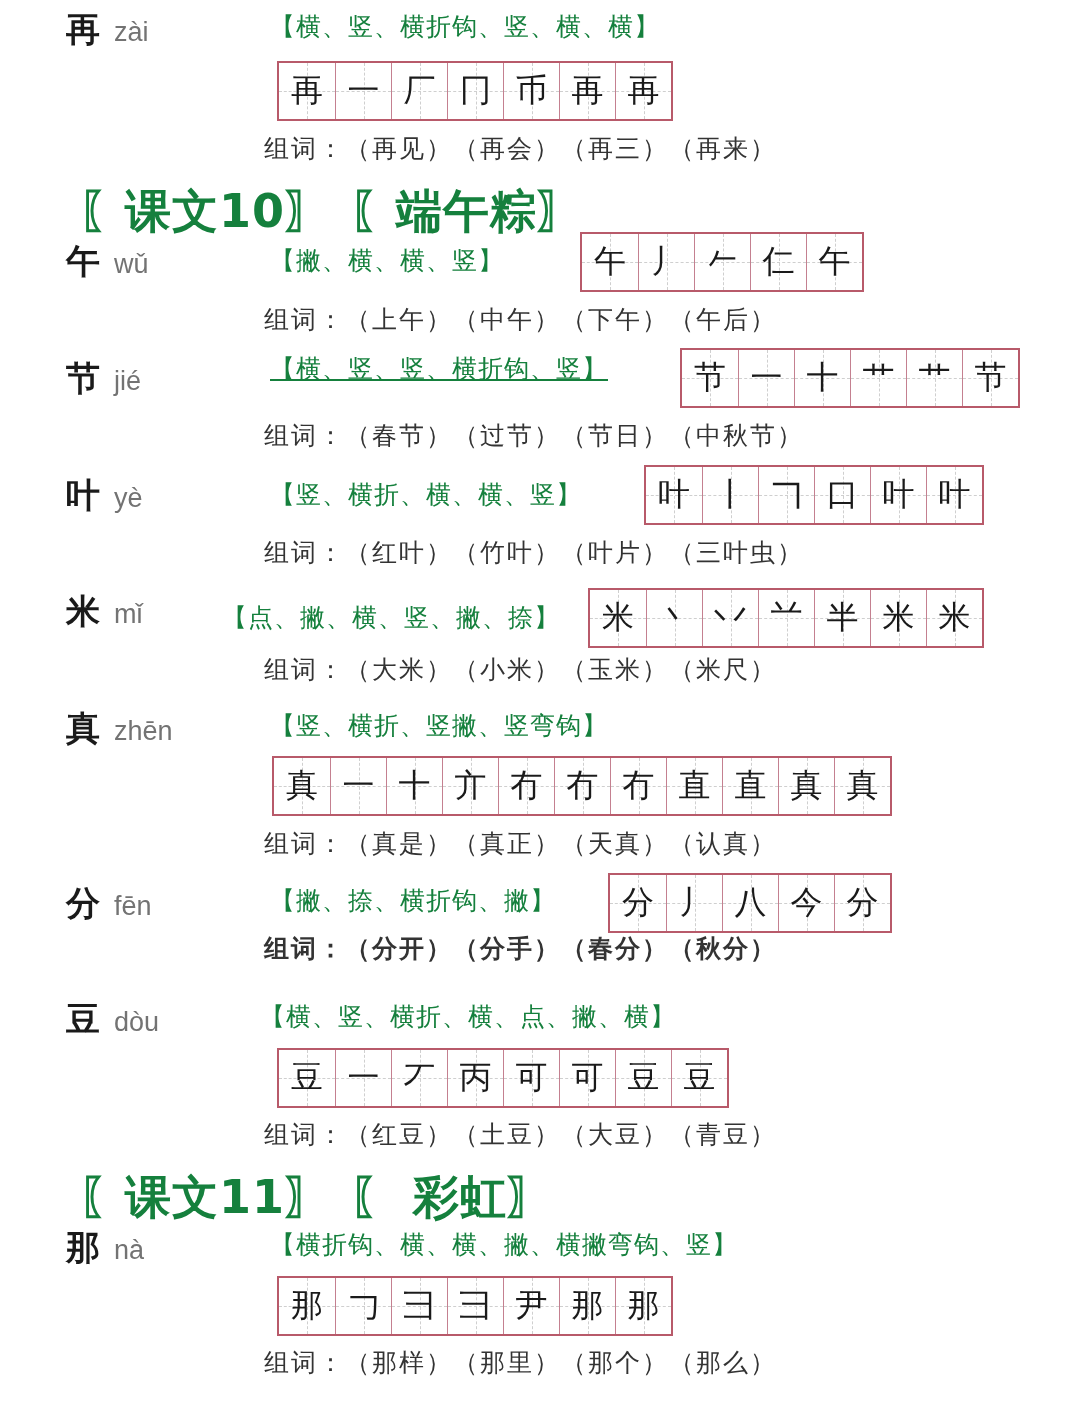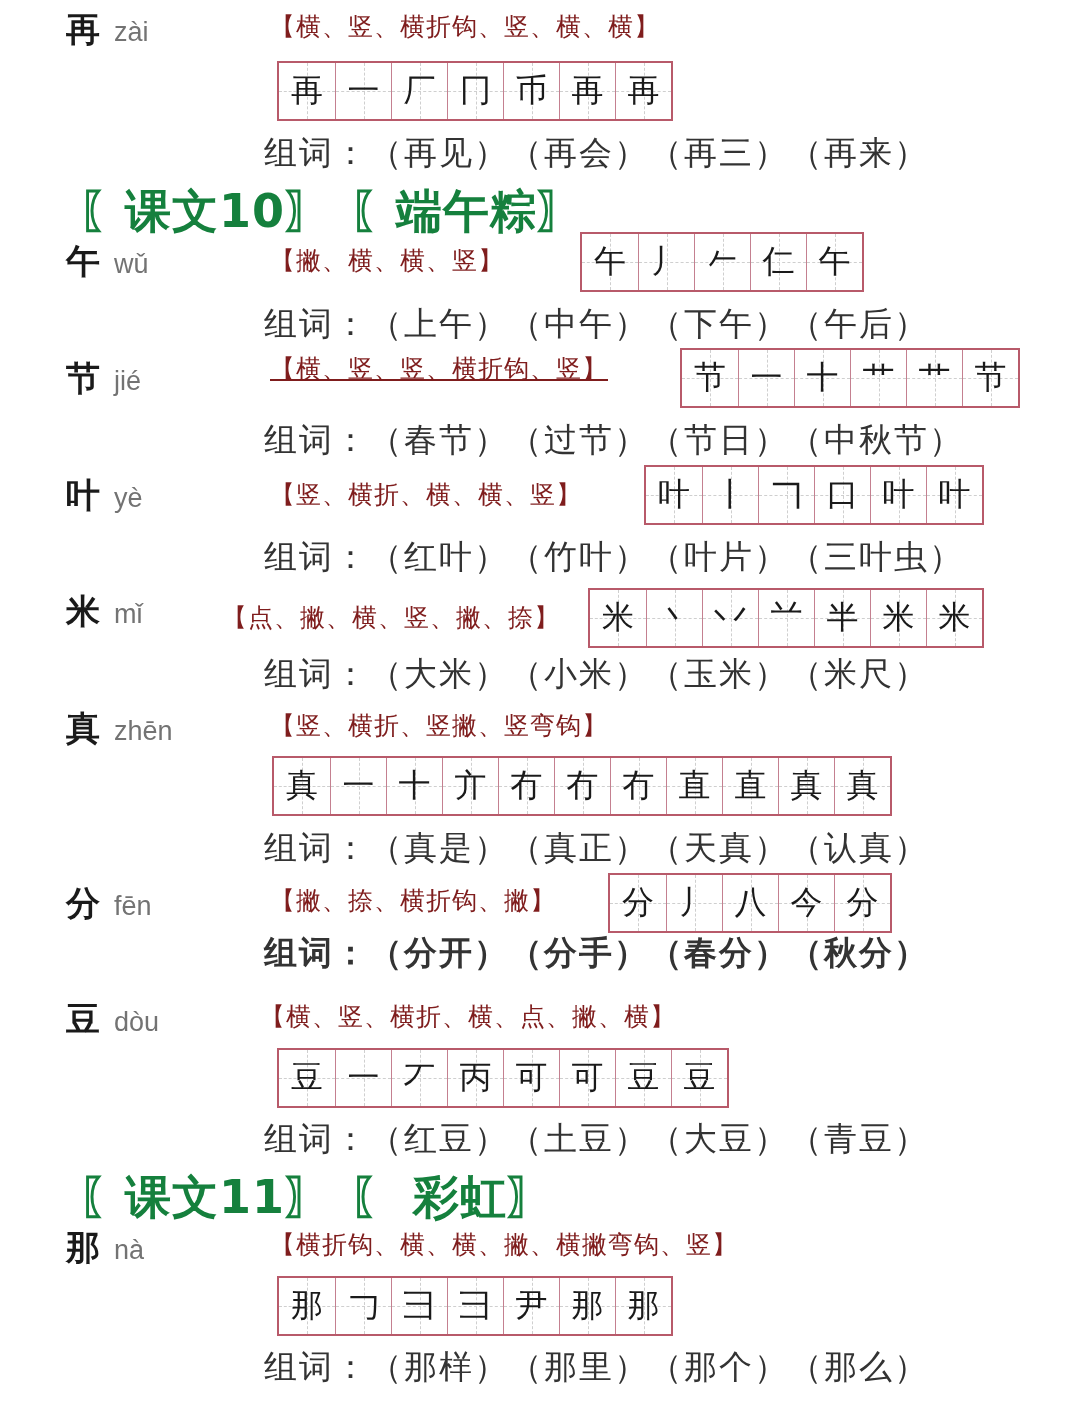--- a/index.html
+++ b/index.html
@@ -1,22 +1,22 @@
 <!DOCTYPE html>
 <html><head>
 <meta charset="utf-8">
 <style>
   * { box-sizing: border-box; margin: 0; padding: 0; }
   html, body { width: 1079px; height: 1413px; background: #ffffff; overflow: hidden; }
   body { position: relative; font-family: "DejaVu Serif", "Liberation Serif", serif; color: #222; }
   .abs { position: absolute; }
   .hanzi { font-family: "DejaVu Sans", "Liberation Sans", sans-serif; font-size: 34px; font-weight: bold; color: #1a1a1a; line-height: 1; }
   .pinyin { font-family: "Liberation Sans", "DejaVu Sans", sans-serif; font-size: 27px; color: #737373; line-height: 1; margin-left: 14px; }
-  .strokes { font-size: 25px; color: #7f1d1d; line-height: 1; letter-spacing: 1px; white-space: nowrap; }
-  .words { font-size: 33px; color: #333; line-height: 1; letter-spacing: 2px; white-space: nowrap; }
+  .strokes { font-size: 25px; color: #15803d; line-height: 1; letter-spacing: 1px; white-space: nowrap; }
+  .words { font-size: 25px; color: #333; line-height: 1; letter-spacing: 2px; white-space: nowrap; }
   .lesson { font-family: "DejaVu Sans", "Liberation Sans", sans-serif; font-size: 46px; font-weight: bold; color: #15803d; line-height: 1; white-space: nowrap; letter-spacing: 1px; }
   .grid { display: flex; border: 2px solid #b85a6a; background: #fff; }
   .cell { position: relative; width: 56px; height: 56px; border-left: 1.5px solid #c48090; display: flex; align-items: center; justify-content: center; font-family: "DejaVu Sans", "Liberation Sans", sans-serif; font-size: 32px; color: #1a1a1a; }
   .cell:first-child { border-left: none; }
   .cell::before { content: ""; position: absolute; left: 0; right: 0; top: 50%; border-top: 1px dashed #cfcfcf; }
   .cell::after { content: ""; position: absolute; top: 0; bottom: 0; left: 50%; border-left: 1px dashed #cfcfcf; }
   .cell span { position: relative; z-index: 1; }
   .char-head { display: flex; align-items: baseline; }
 </style>
 </head>

